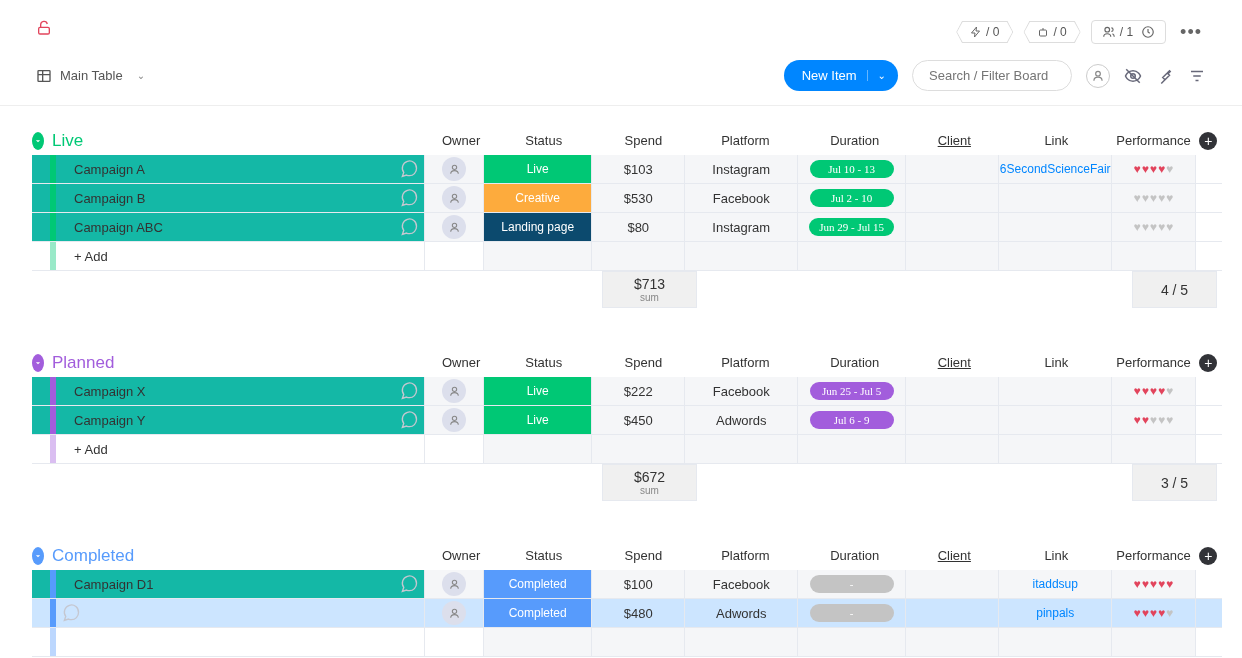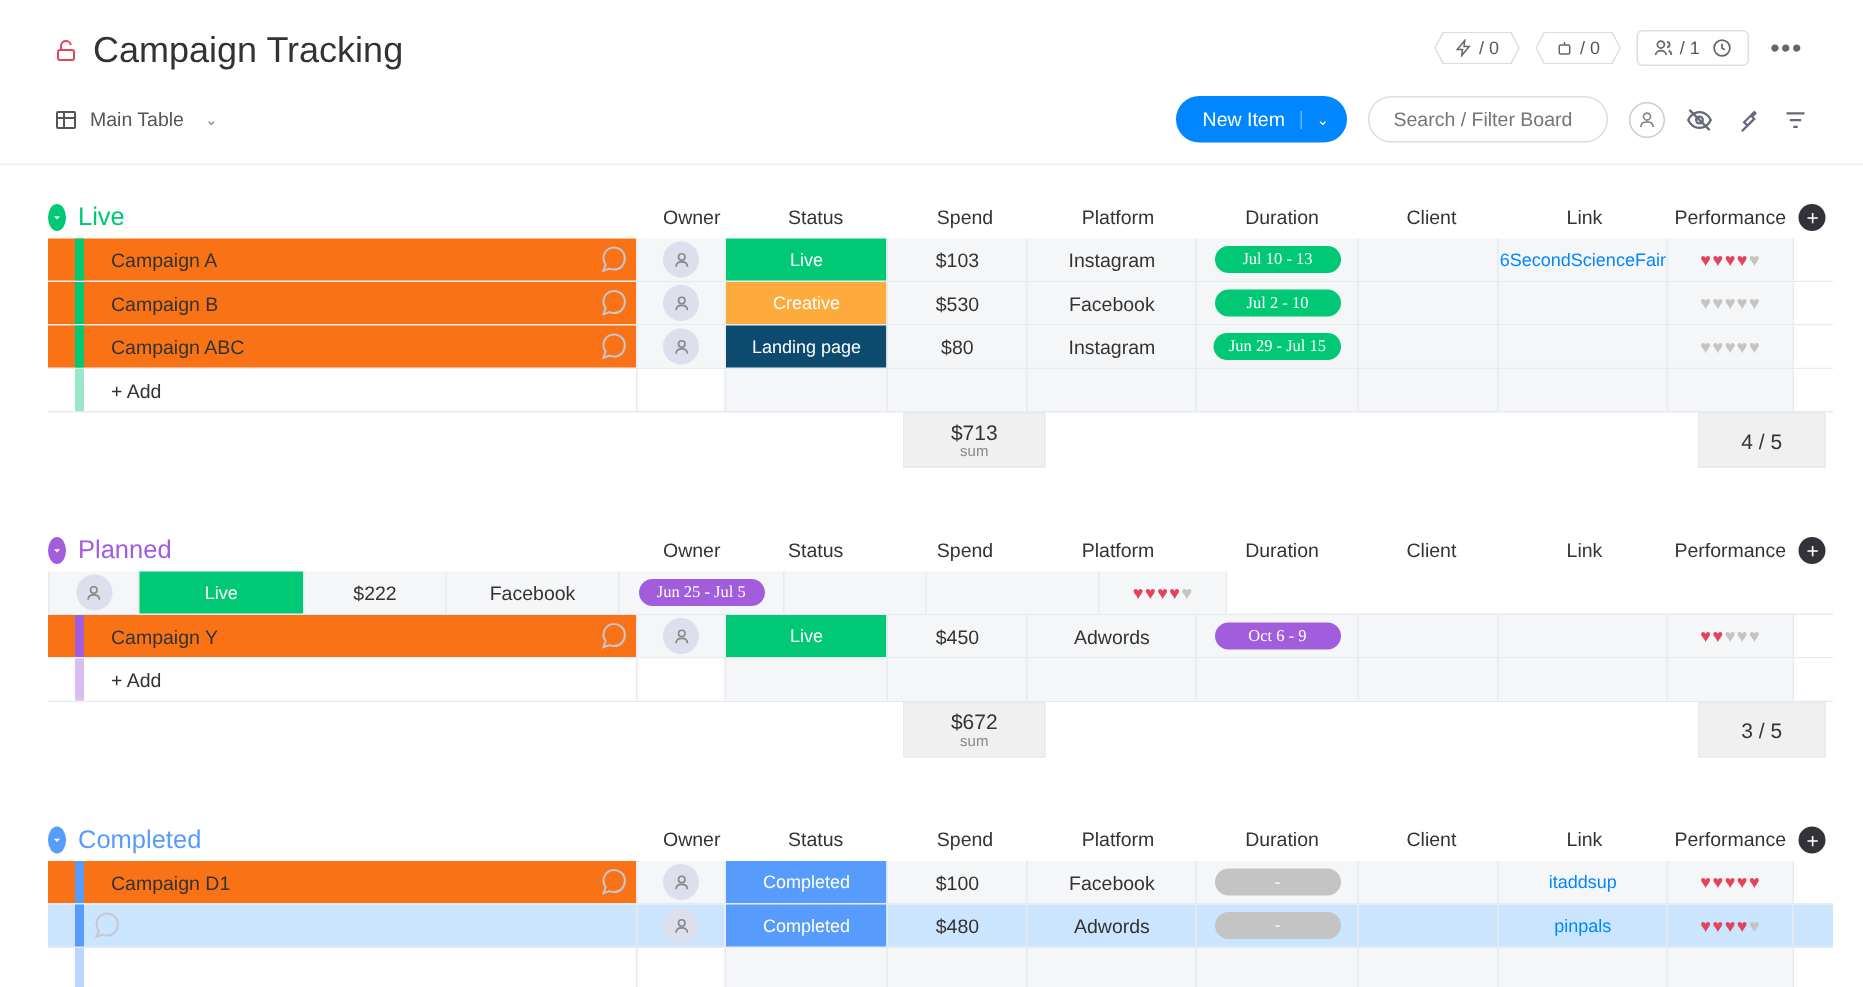--- a/index.html
+++ b/index.html
@@ -29,29 +29,29 @@
 .content { padding: 20px 20px 20px 32px; }
 .group { margin-bottom: 40px; }
 .collapse-ico { width: 18px; height: 18px; border-radius: 50%; display: flex; align-items: center; justify-content: center; color: #fff; margin-right: 8px; }
 .group-title { font-size: 17px; font-weight: 400; flex: 0 0 380px; }
 .row { display: flex; align-items: stretch; min-height: 29px; }
 .row-label-area { display: flex; align-items: center; width: 400px; }
 .color-bar { width: 6px; align-self: stretch; margin-left: 18px; margin-right: 0; }
 .row-name { padding-left: 18px; color: #333; font-size: 13px; flex: 1; }
 .convo-ico { width: 30px; display: flex; align-items: center; justify-content: center; color: #c5c7d0; }
 .cell { display: flex; align-items: center; justify-content: center; border-left: 1px solid #e6e9ef; background: #f5f6f8; }
-.data-row .row-label-area { background: #f97316; }
+.data-row .row-label-area { background: #14b8a6; }
 .data-row { border-bottom: 1px solid #e6e9ef; }
 .headers-row .cell { background: transparent; border: none; }
 .c-owner { width: 60px; }
 .c-status { width: 110px; }
 .c-spend { width: 95px; text-align: right; }
 .c-platform { width: 115px; }
 .c-duration { width: 110px; }
-.c-client { width: 95px; }
+.c-client { width: 95px; text-decoration: underline; }
 .c-link { width: 115px; }
 .c-perf { width: 85px; }
 .c-add { width: 28px; }
 .owner-avatar { width: 24px; height: 24px; border-radius: 50%; background: #dcdfec; display: flex; align-items: center; justify-content: center; color: #888; }
 .status-pill { width: 100%; height: 100%; display: flex; align-items: center; justify-content: center; color: #fff; font-size: 12px; }
 .duration-pill { border-radius: 20px; padding: 3px 10px; color: #fff; font-size: 11px; font-weight: 500; min-width: 84px; text-align: center; font-family: Liberation Serif, serif; }
 .link-text { color: #0086ff; font-size: 12px; }
 .hearts { display: flex; gap: 1px; }
 .heart { font-size: 12px; }
 .add-row { font-size: 12px; color: #888; }
@@ -71,21 +71,20 @@
 
 <div class="header">
   <div class="header-left">
     <div class="title-row">
       <span>
         <svg class="lock-icon" viewBox="0 0 24 24" fill="none" stroke="currentColor" stroke-width="2">
             <path d="M7 11V7a5 5 0 0 1 9.9-1"></path>
             <rect x="4" y="11" width="16" height="10" rx="2"></rect>
           </svg>
       </span>
-      <h1 class="page-title">Campaign Tracking</h1>
     </div>
   </div>
   <div class="header-right">
     <div class="pill pill-hex">
       <svg width="12" height="12" viewBox="0 0 24 24" fill="none" stroke="#666" stroke-width="2">
           <path d="M13 2 3 14h7l-1 8 10-12h-7l1-8z"></path>
         </svg>
       <span>/ 0</span>
     </div>
     <div class="pill pill-hex">
@@ -345,20 +344,29 @@
     <div class="cell c-platform">Platform</div>
     <div class="cell c-duration">Duration</div>
     <div class="cell c-client">Client</div>
     <div class="cell c-link">Link</div>
     <div class="cell c-perf">Performance</div>
     <div class="cell c-add">
           <span class="add-col-btn">+</span>
         </div>
   </div>
       <div class="row data-row ">
+      <div class="row-label-area">
+        <div class="color-bar" style="background:#a25ddc"></div>
+        <div class="row-name">Campaign X</div>
+        <div class="convo-ico">
+            <svg width="20" height="20" viewBox="0 0 24 24" fill="none" stroke="currentColor" stroke-width="1.6">
+              <path d="M21 11.5a8.38 8.38 0 0 1-8.5 8.5 8.5 8.5 0 0 1-3.5-.74L4 21l1.74-5A8.5 8.5 0 1 1 21 11.5z"></path>
+            </svg>
+          </div>
+      </div>
       <div class="cell c-owner">
           <div class="owner-avatar">
             <svg width="13" height="13" viewBox="0 0 24 24" fill="none" stroke="#888" stroke-width="2">
               <circle cx="12" cy="8" r="4"></circle>
               <path d="M5 20c0-4 3-6 7-6s7 2 7 6"></path>
             </svg>
           </div>
         </div>
       <div class="cell c-status" style="padding:0">
           <div class="status-pill" style="background:#00c875">Live</div>
@@ -400,21 +408,21 @@
               <path d="M5 20c0-4 3-6 7-6s7 2 7 6"></path>
             </svg>
           </div>
         </div>
       <div class="cell c-status" style="padding:0">
           <div class="status-pill" style="background:#00c875">Live</div>
         </div>
       <div class="cell c-spend">$450</div>
       <div class="cell c-platform">Adwords</div>
       <div class="cell c-duration">
-          <div class="duration-pill" style="background:#a25ddc">Oct 6 - 9</div>
+          <div class="duration-pill" style="background:#a25ddc">Jul 6 - 9</div>
         </div>
       <div class="cell c-client"></div>
       <div class="cell c-link">
           <span class="link-text"></span>
         </div>
       <div class="cell c-perf">
           <div class="hearts">
             <span class="heart" style="color:#e2445c">♥</span>
             <span class="heart" style="color:#e2445c">♥</span>
             <span class="heart" style="color:#c4c4c4">♥</span>

